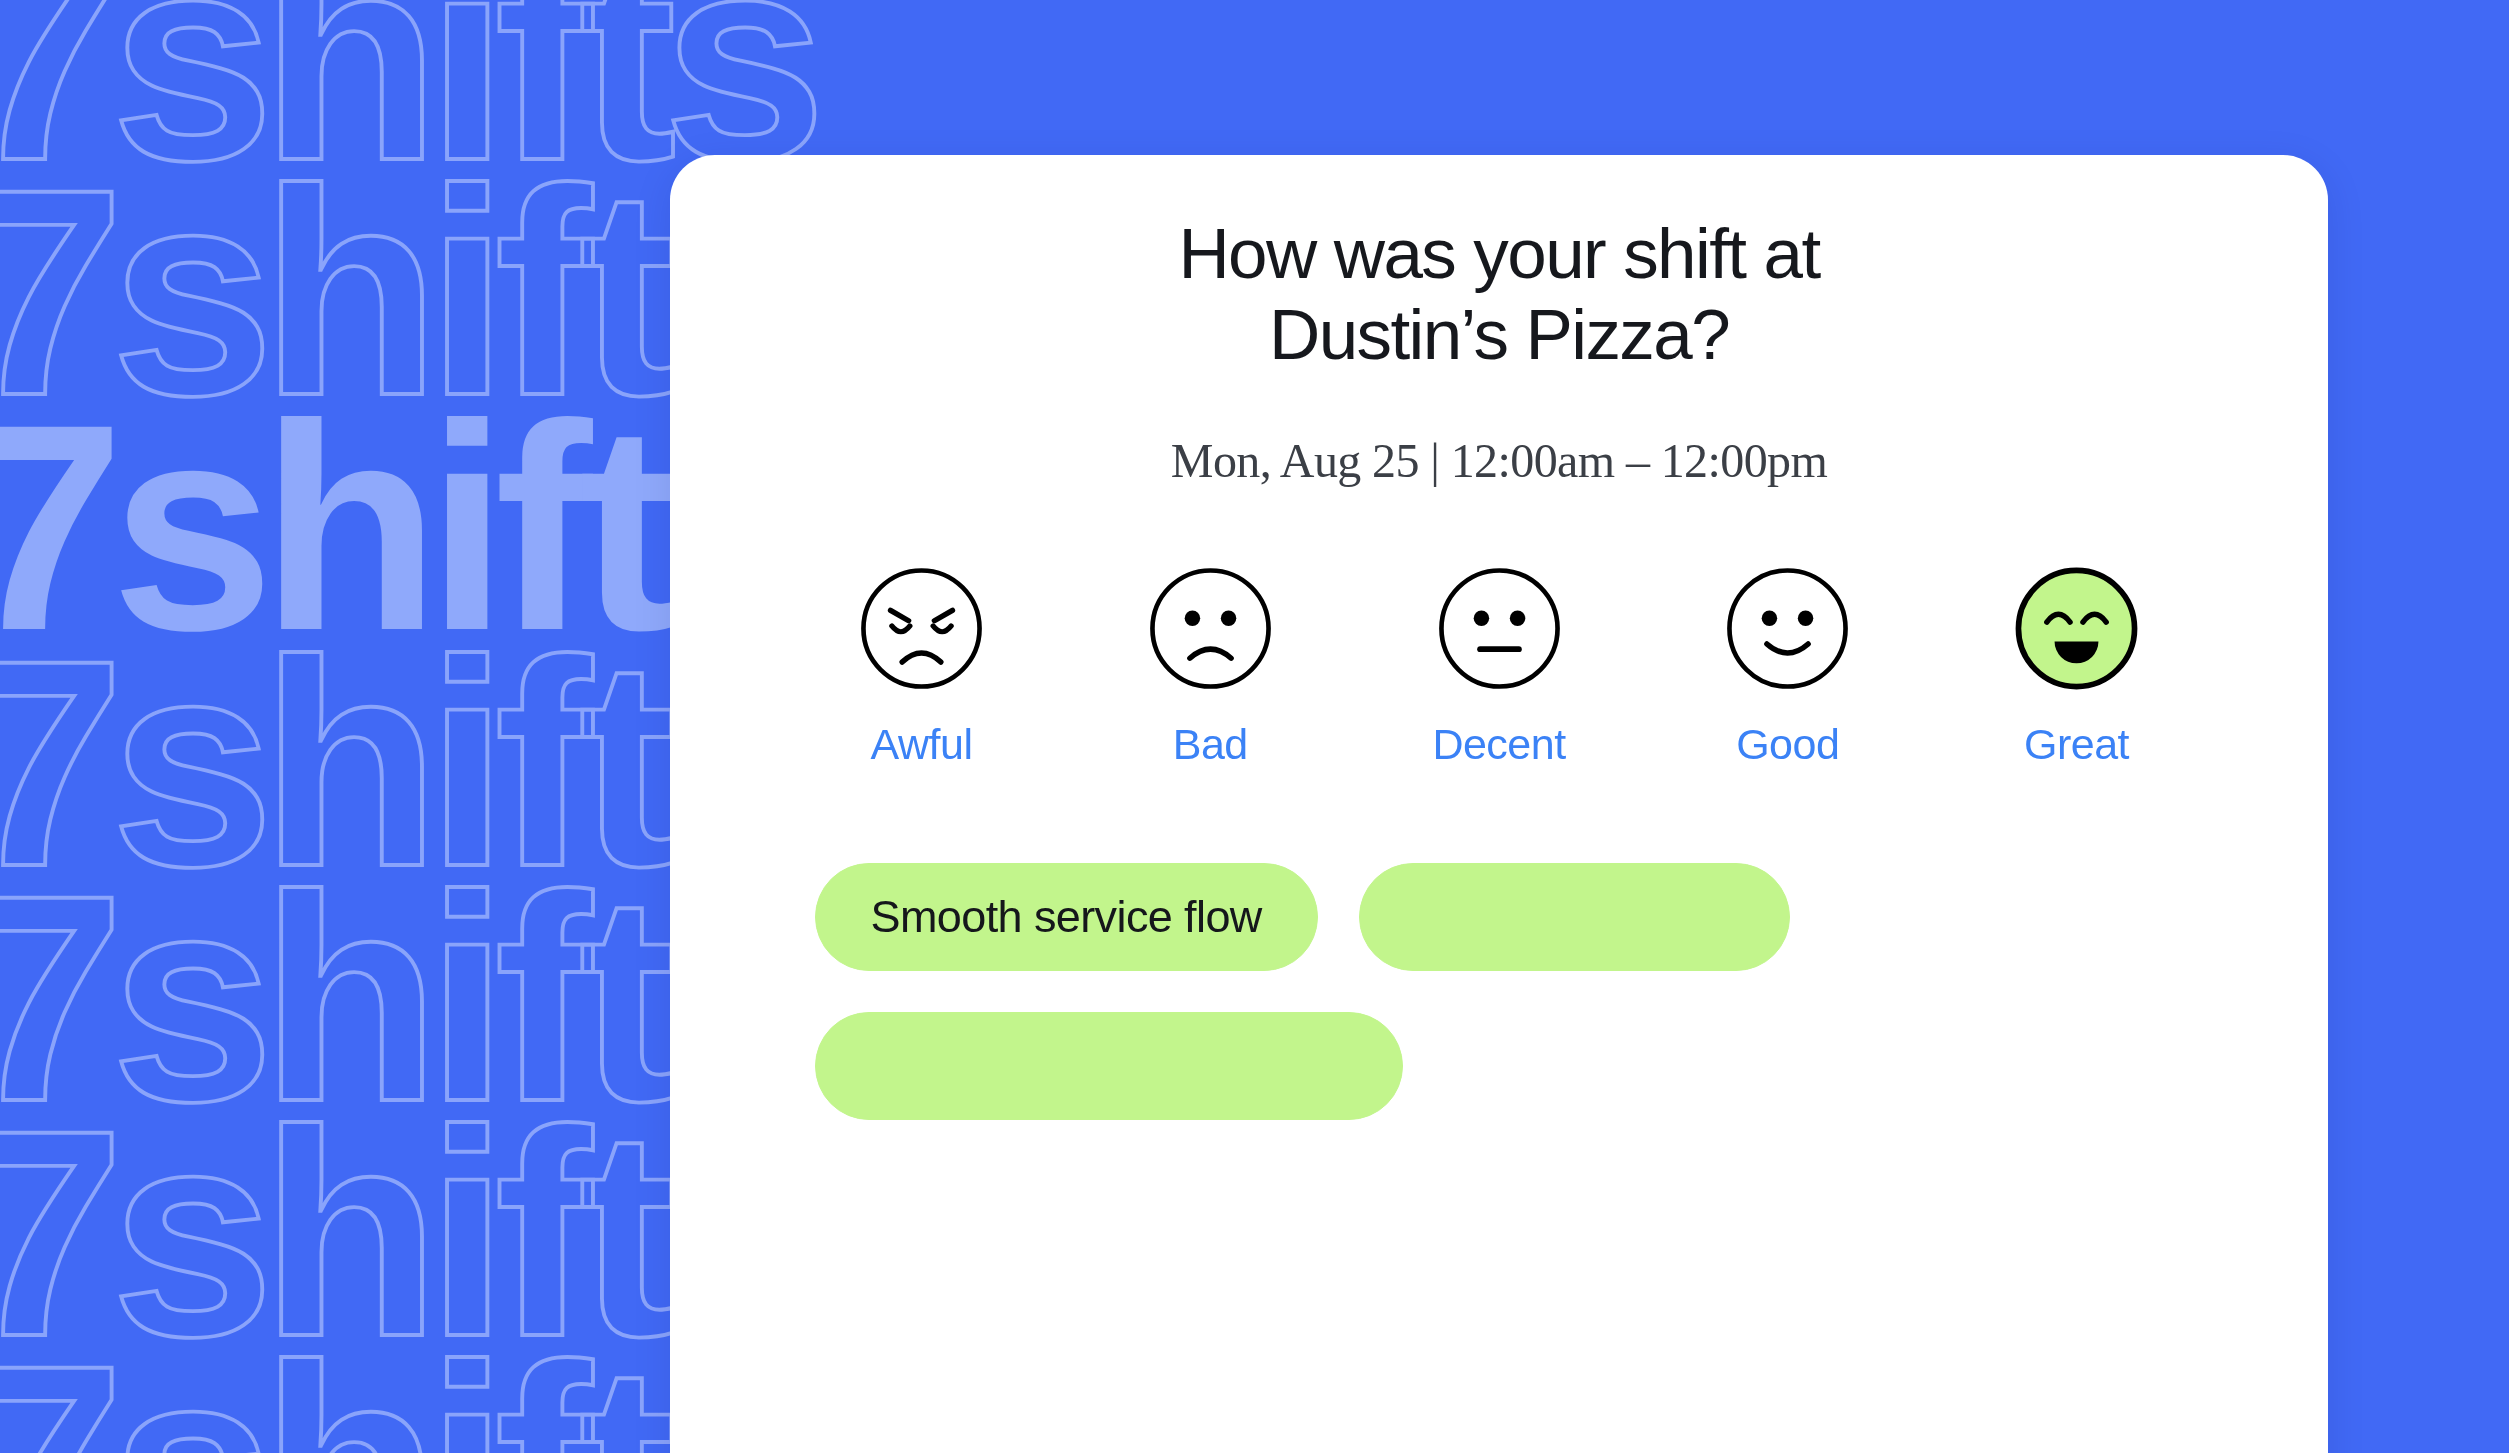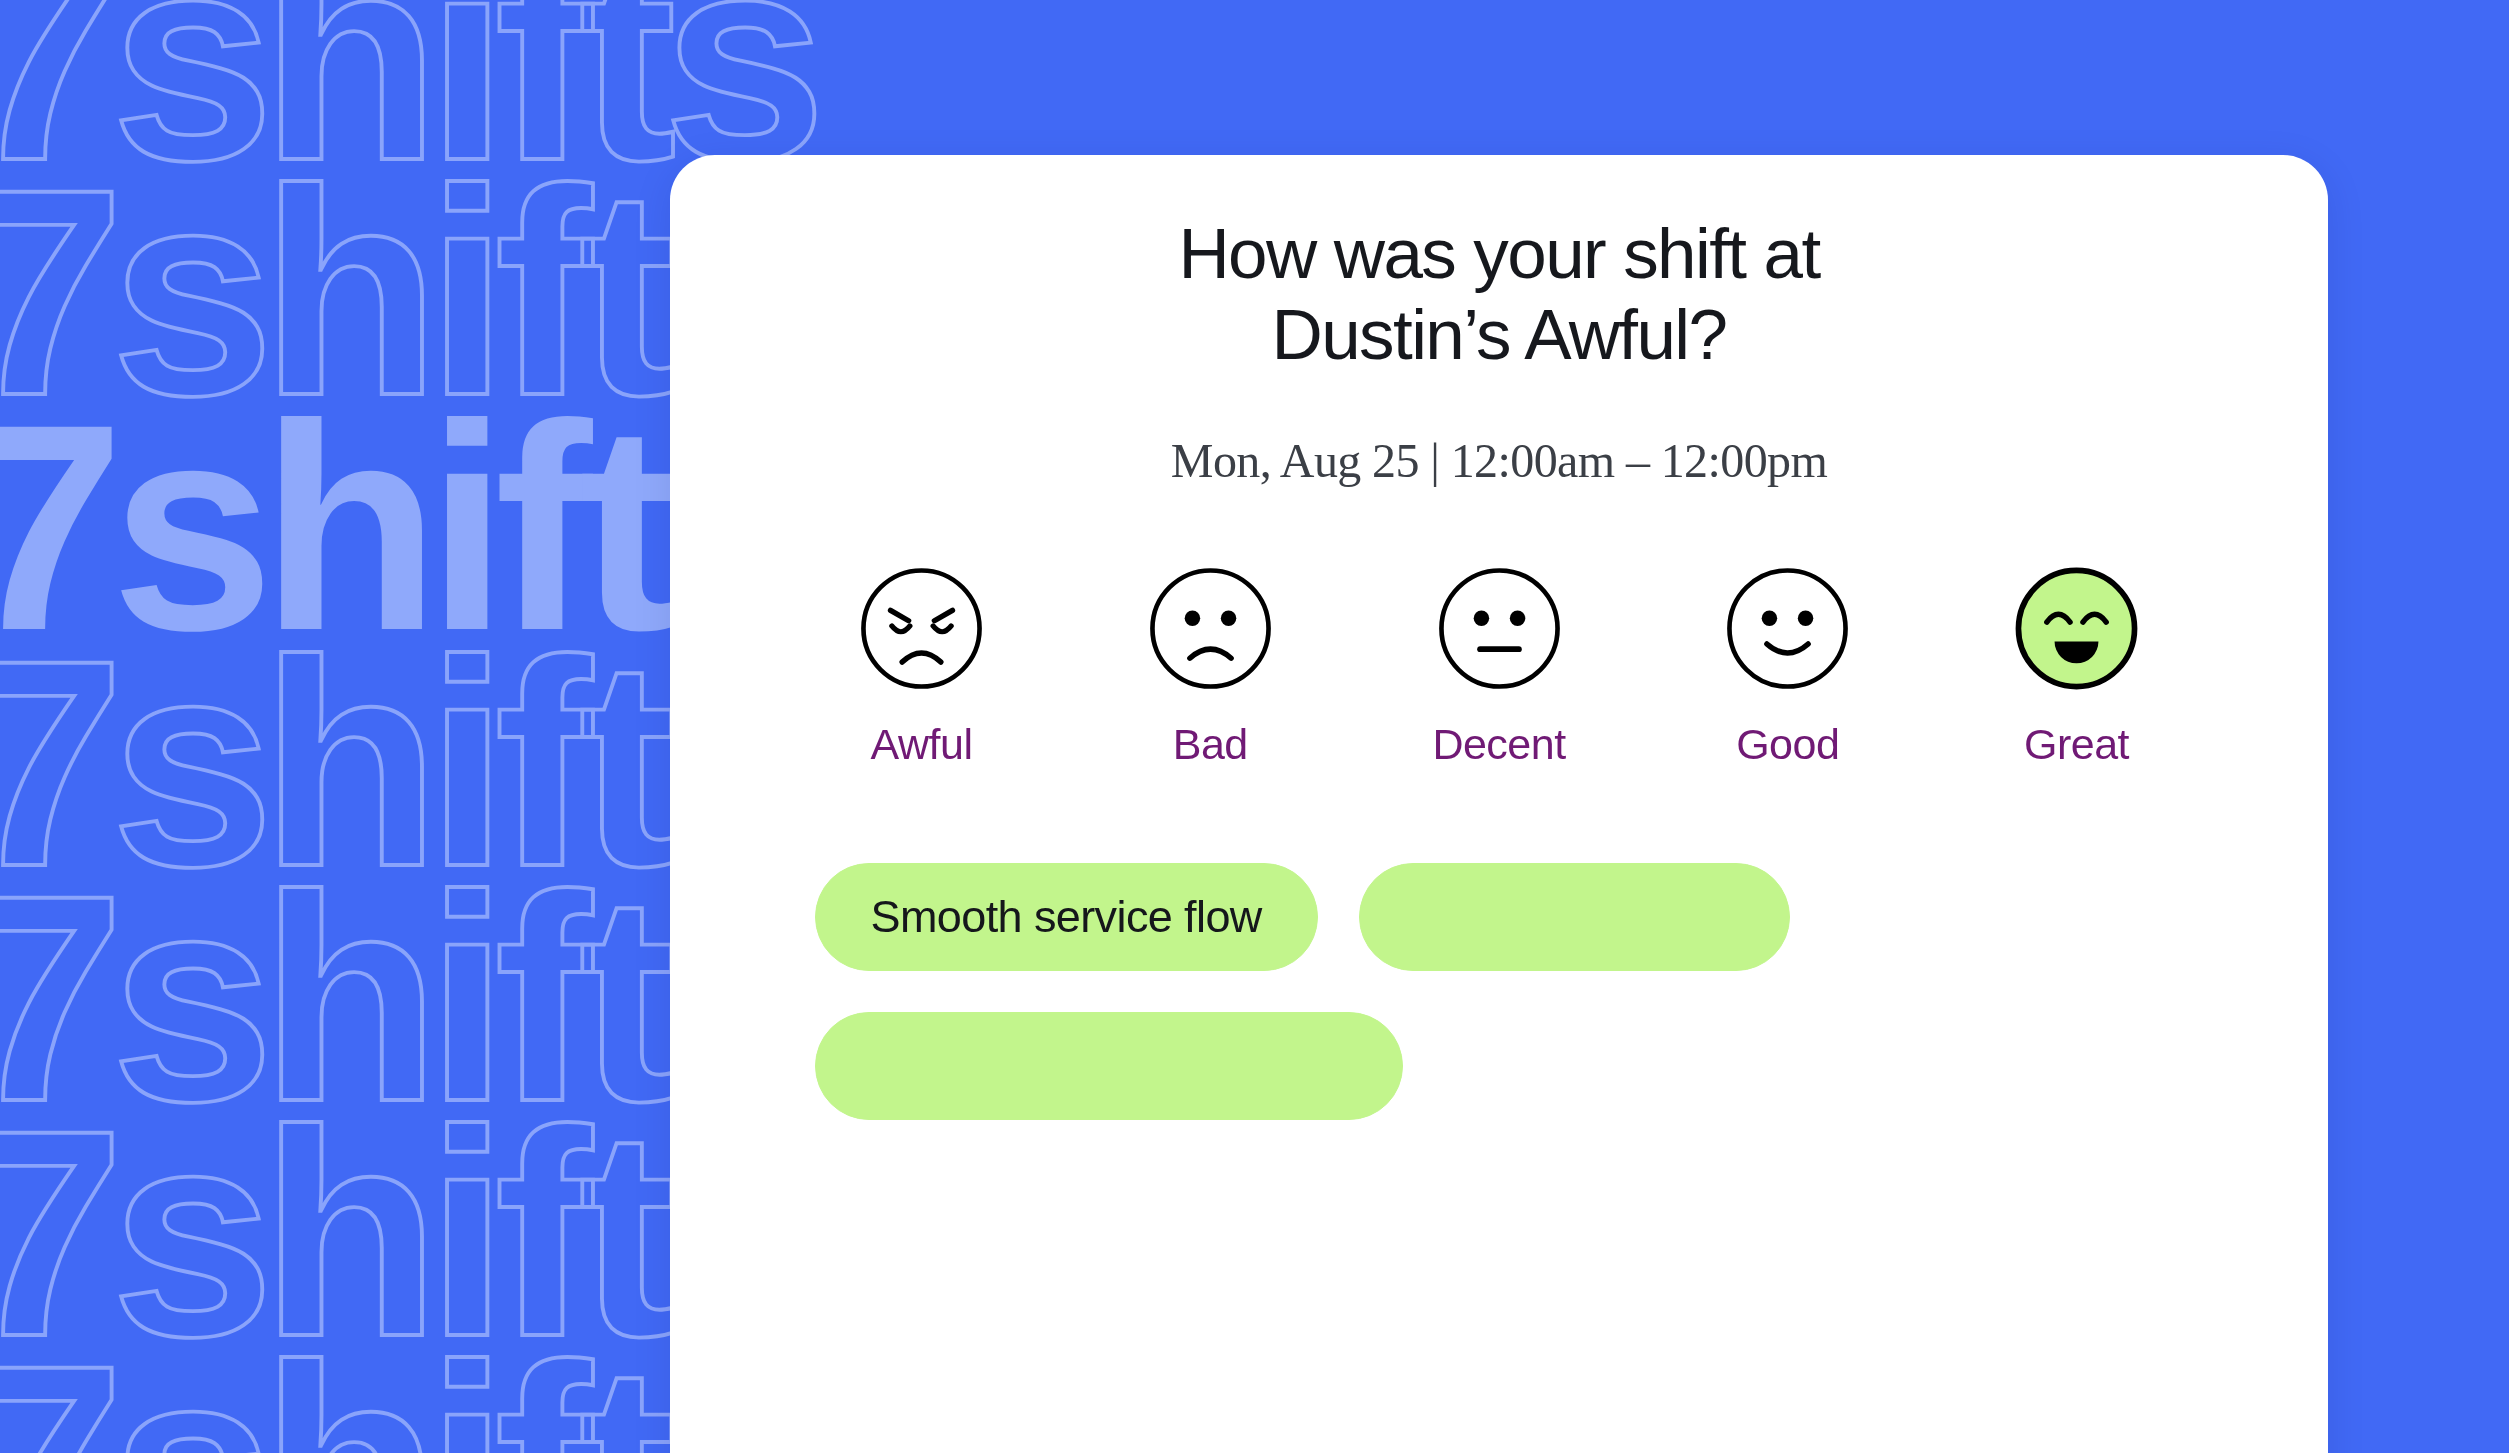--- a/index.html
+++ b/index.html
@@ -97,21 +97,21 @@
     width:129px;
     height:129px;
     display:block;
   }
   .face-wrap svg { display:block; width:129px; height:129px; }
   .rating-label {
     margin-top:27.4px;
     font-size:43px;
     font-weight:400;
     letter-spacing:-0.5px;
-    color:#701a75;
+    color:#3b82f6;
     text-align:center;
     white-space:nowrap;
   }
 
   
   #chips-area {
     margin-top:94px;
     width:1541px;
     padding:0 86px;
     display:flex;
@@ -152,21 +152,21 @@
   <div class="wm-row" style="top:616px;">7shifts</div>
   <div class="wm-row" style="top:851px;">7shifts</div>
   <div class="wm-row" style="top:1086px;">7shifts</div>
   <div class="wm-row" style="top:1321px;">7shifts</div>
 </div>
 
 <div id="feedback-card">
 
   <div id="card-title">
     <span class="title-line">How was your shift at</span>
-    <span class="title-line">Dustin’s Awful?</span>
+    <span class="title-line">Dustin’s Pizza?</span>
   </div>
 
   <div id="shift-datetime">Mon, Aug 25 | 12:00am – 12:00pm</div>
 
   <div id="rating-row">
 
     <div class="rating-option">
       <span class="face-wrap">
         <svg viewBox="0 0 100 100">
           <circle cx="50" cy="50" r="45" fill="none" stroke="#000" stroke-width="3.6"></circle>

